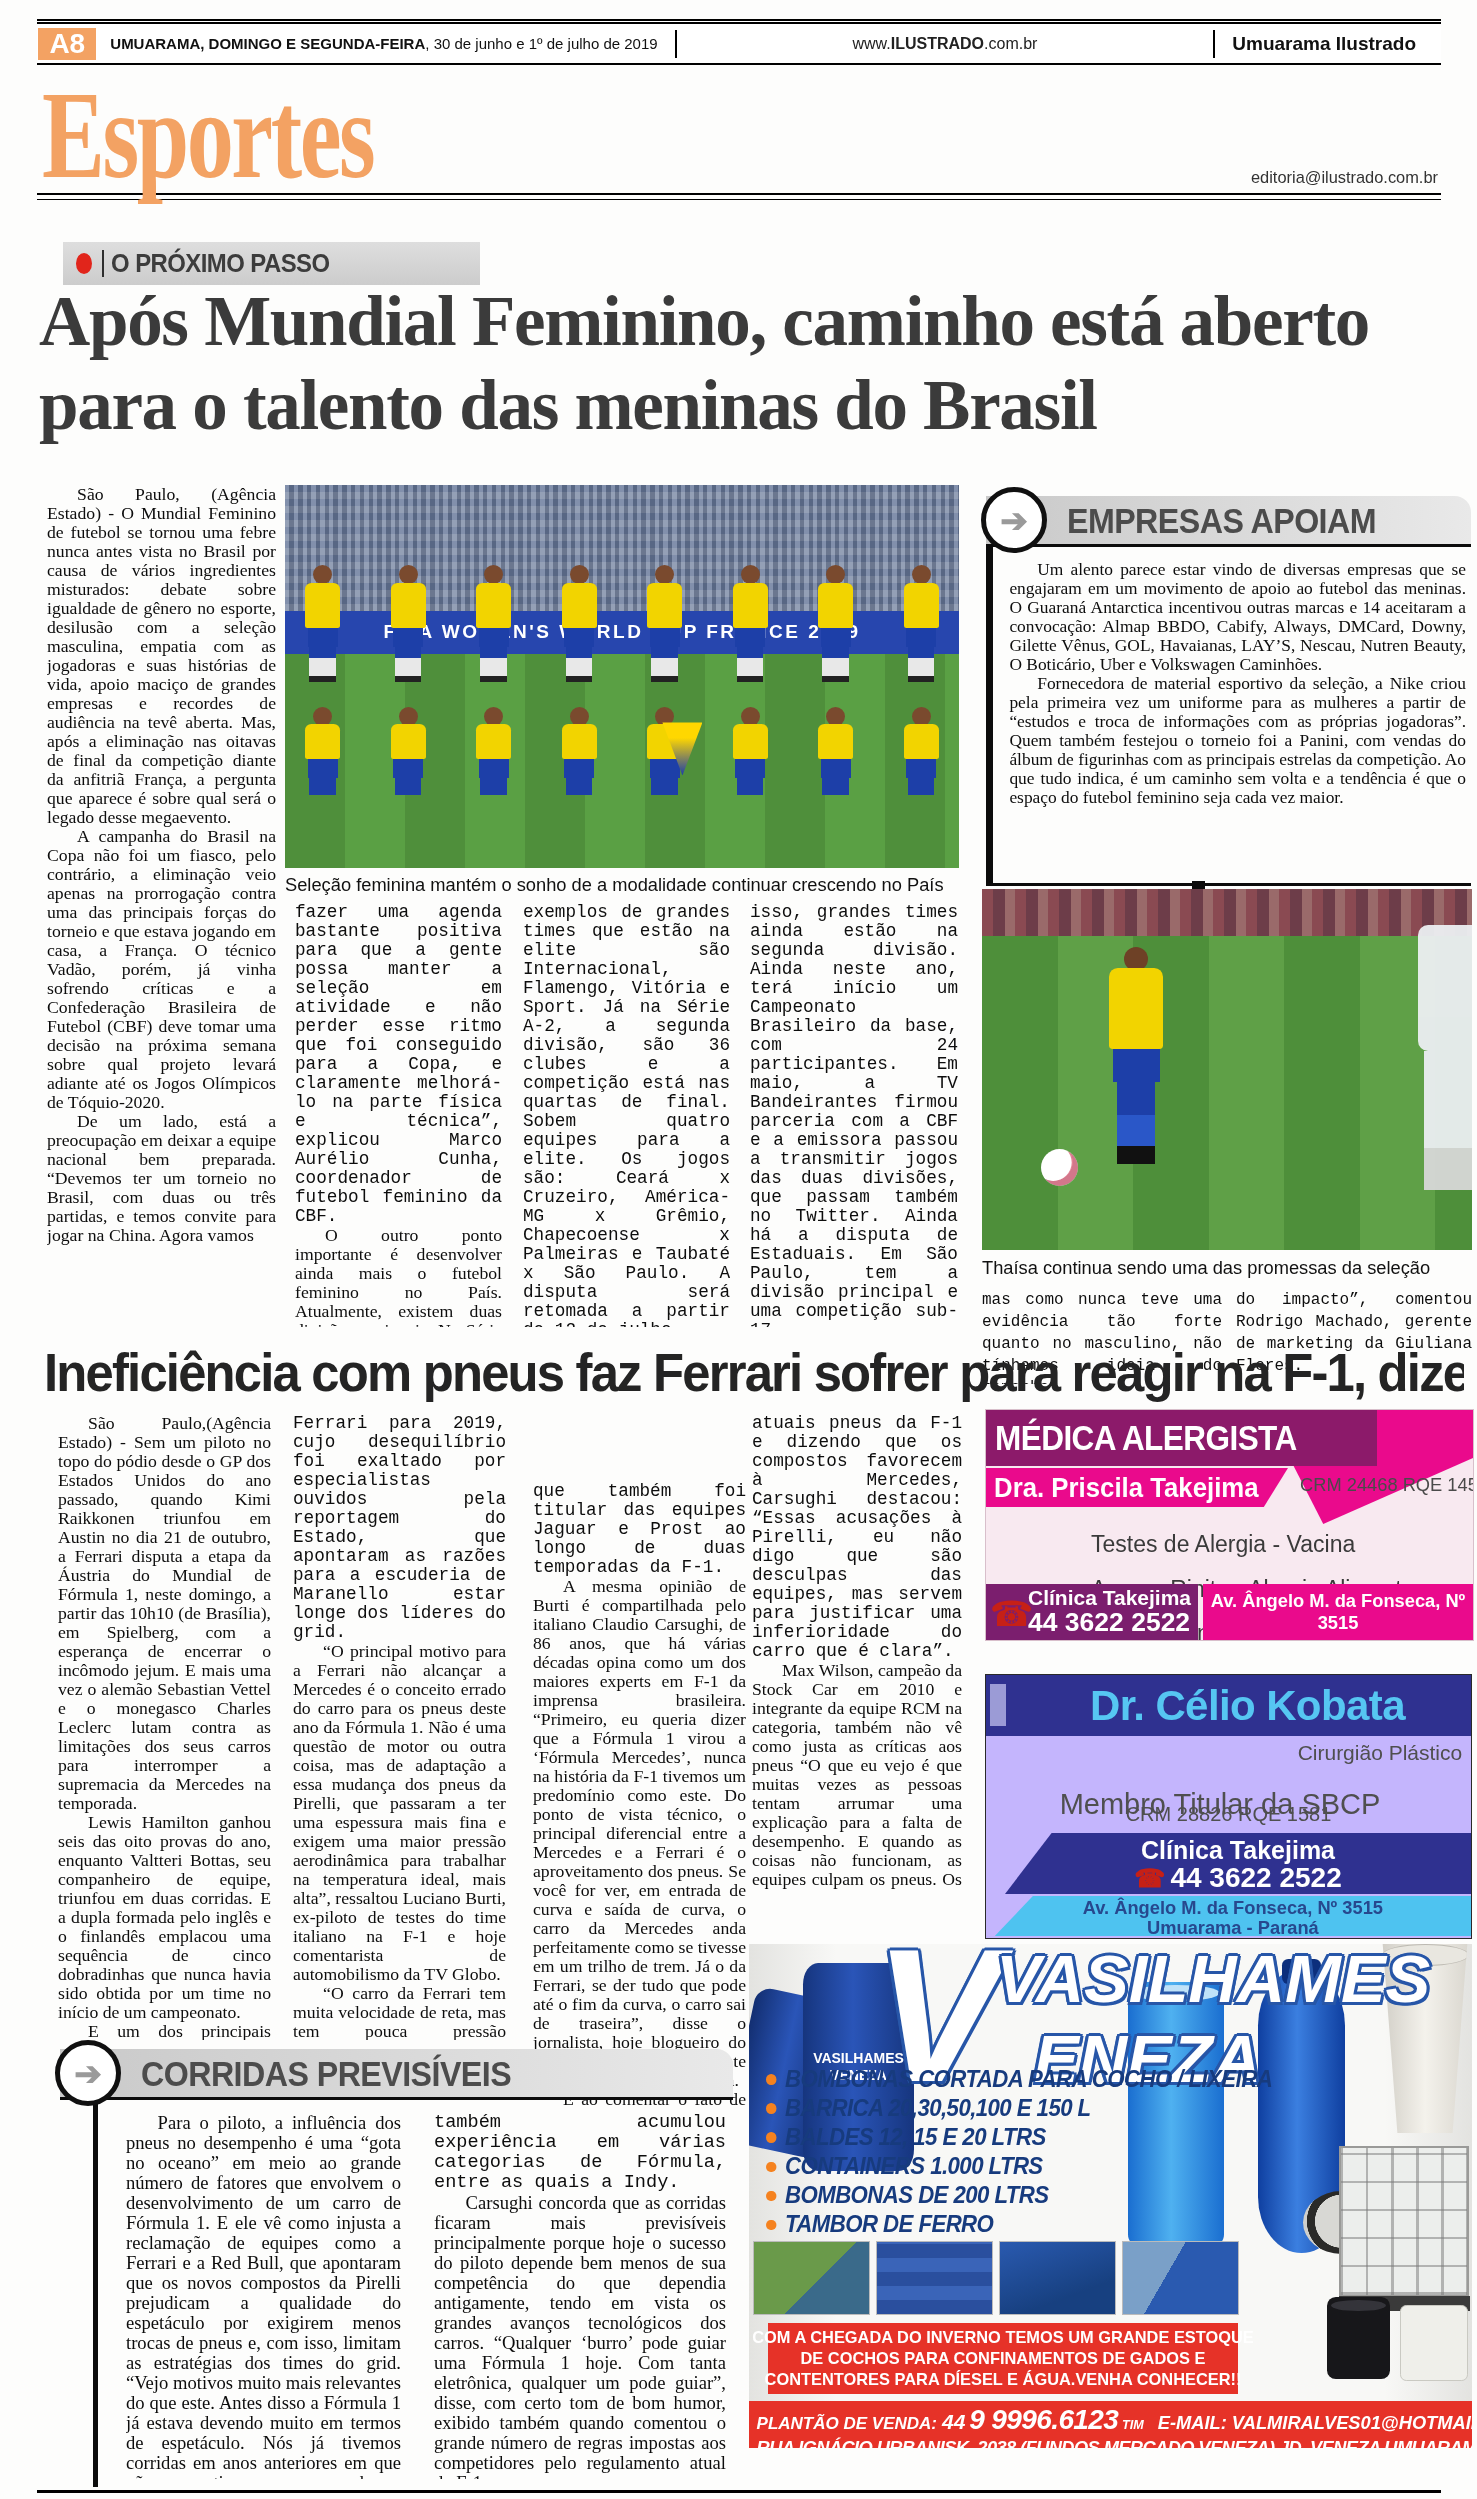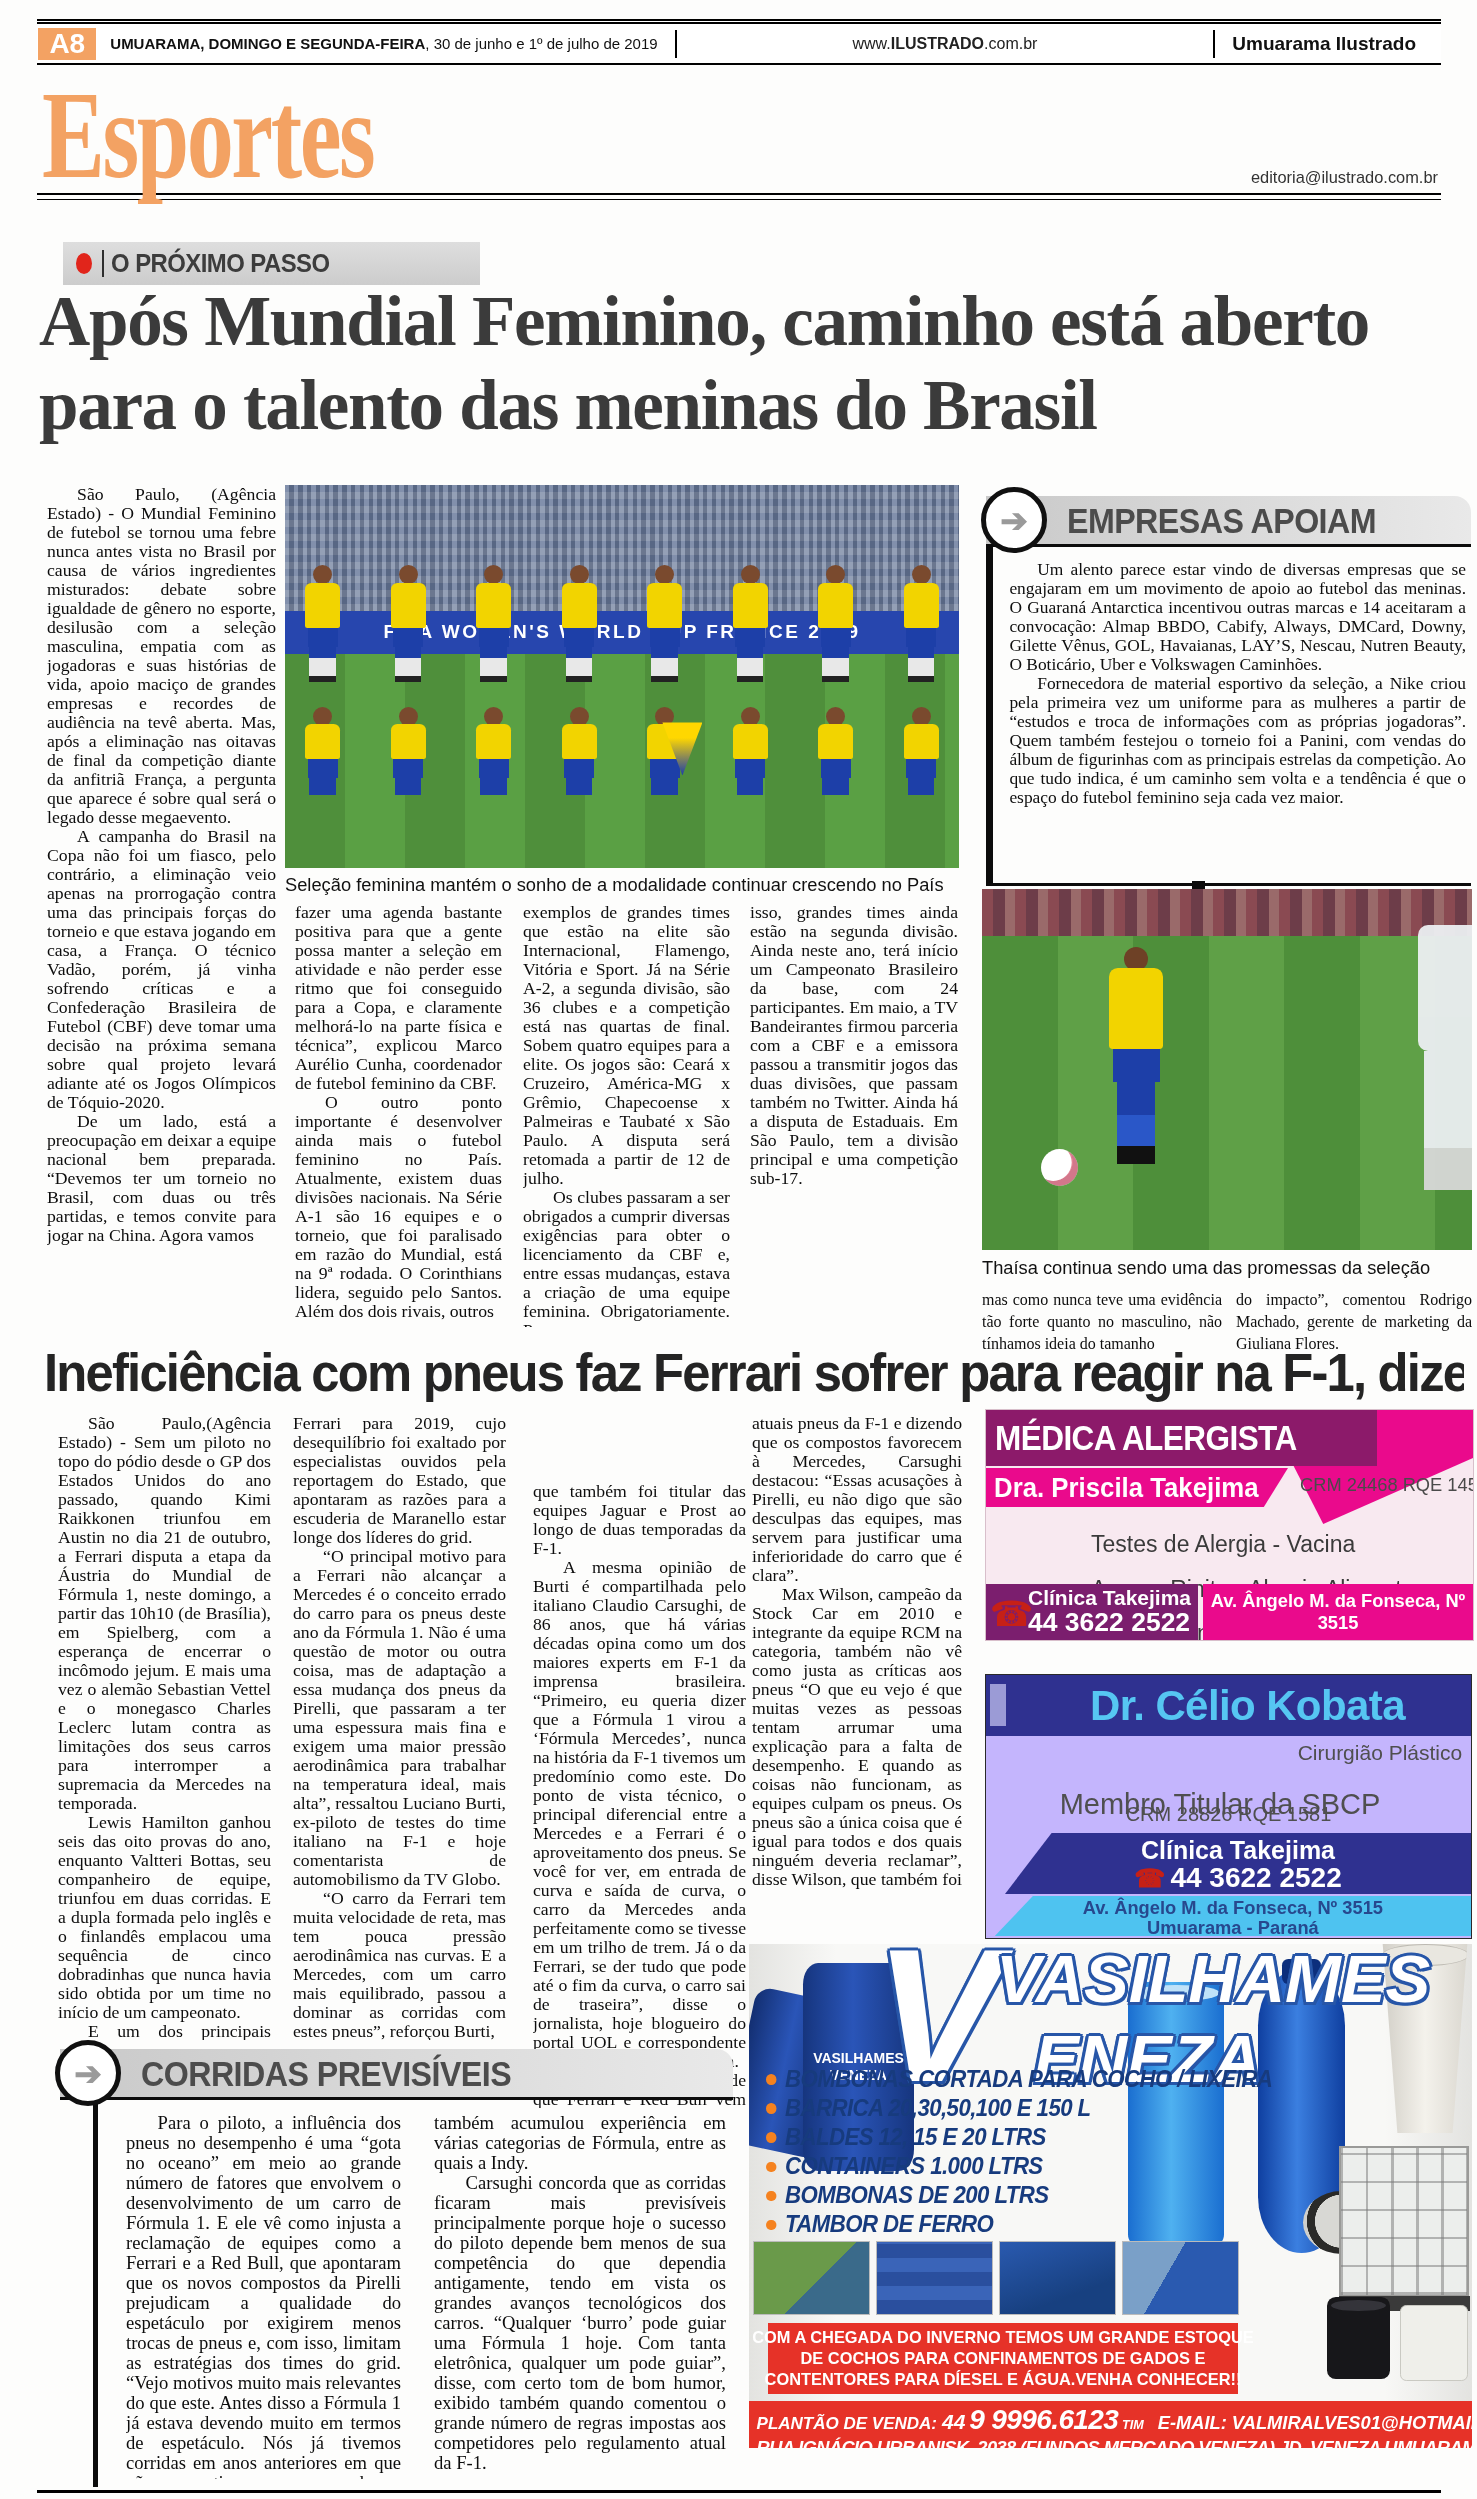--- a/index.html
+++ b/index.html
@@ -24,21 +24,21 @@
   .kicker{position:absolute;left:63px;top:242px;width:417px;height:43px;background:linear-gradient(#dedede,#cccccc);display:flex;align-items:center;padding-left:12.6px;box-sizing:border-box;}
   .kicker-dot{width:16.4px;height:21.5px;border-radius:50%;background:#E1251B;margin-right:10px;}
   .kicker-bar{width:2.5px;height:26.5px;background:#2e2e2e;margin-right:6.3px;}
   .kicker-text{font-weight:bold;font-size:26px;color:#3c3c3c;letter-spacing:-0.6px;transform:scaleX(0.92);transform-origin:left center;white-space:nowrap;}
 
   .headline1{position:absolute;left:39px;top:280px;width:1414px;font-family:"Liberation Serif",serif;font-weight:bold;font-size:71px;line-height:1.18;color:#3b3b3b;letter-spacing:-1.3px;}
 
   
   .col{position:absolute;overflow:hidden;font-family:"Liberation Serif",serif;font-size:17.7px;line-height:19px;text-align:justify;color:#0d0d0d;}
   .col p{margin:0;text-indent:1.7em;}
-  .cont p:first-child{text-indent:0;}
+  .cont p:first-child{text-indent:0;font-family:Liberation Mono, monospace;}
   #s1c1{left:47px;top:485px;width:229px;height:845px;}
   #s1c2{left:295px;top:903px;width:207px;height:424px;}
   #s1c3{left:523px;top:903px;width:207px;height:424px;}
   #s1c4{left:750px;top:903px;width:208px;height:424px;}
   .caption{position:absolute;font-family:"Liberation Sans",sans-serif;font-size:18.3px;color:#111;}
   #cap1{left:285px;top:874px;width:674px;}
   #cap2{left:982px;top:1257px;width:490px;}
 
   
   #photo1{position:absolute;left:285px;top:485px;width:674px;height:383px;overflow:hidden;background:#4f8f3b;}

